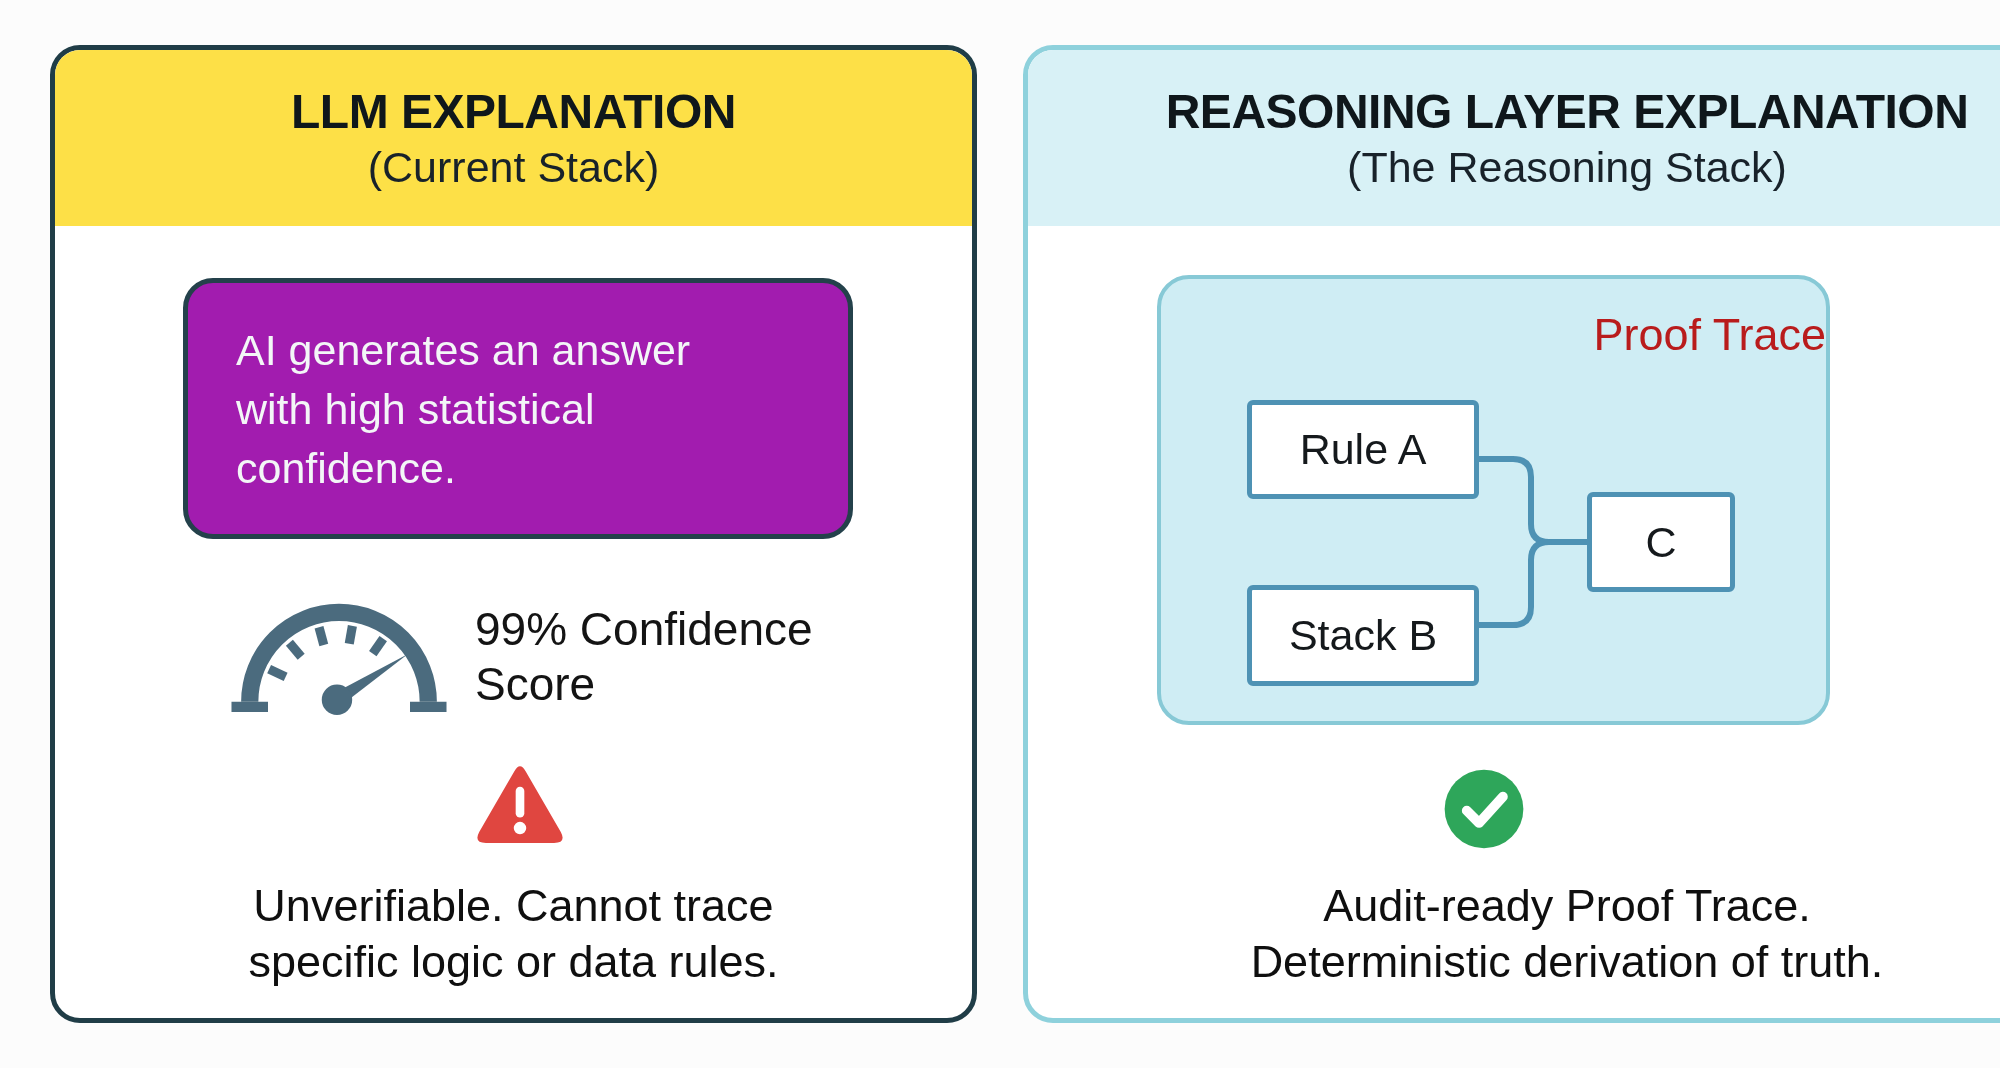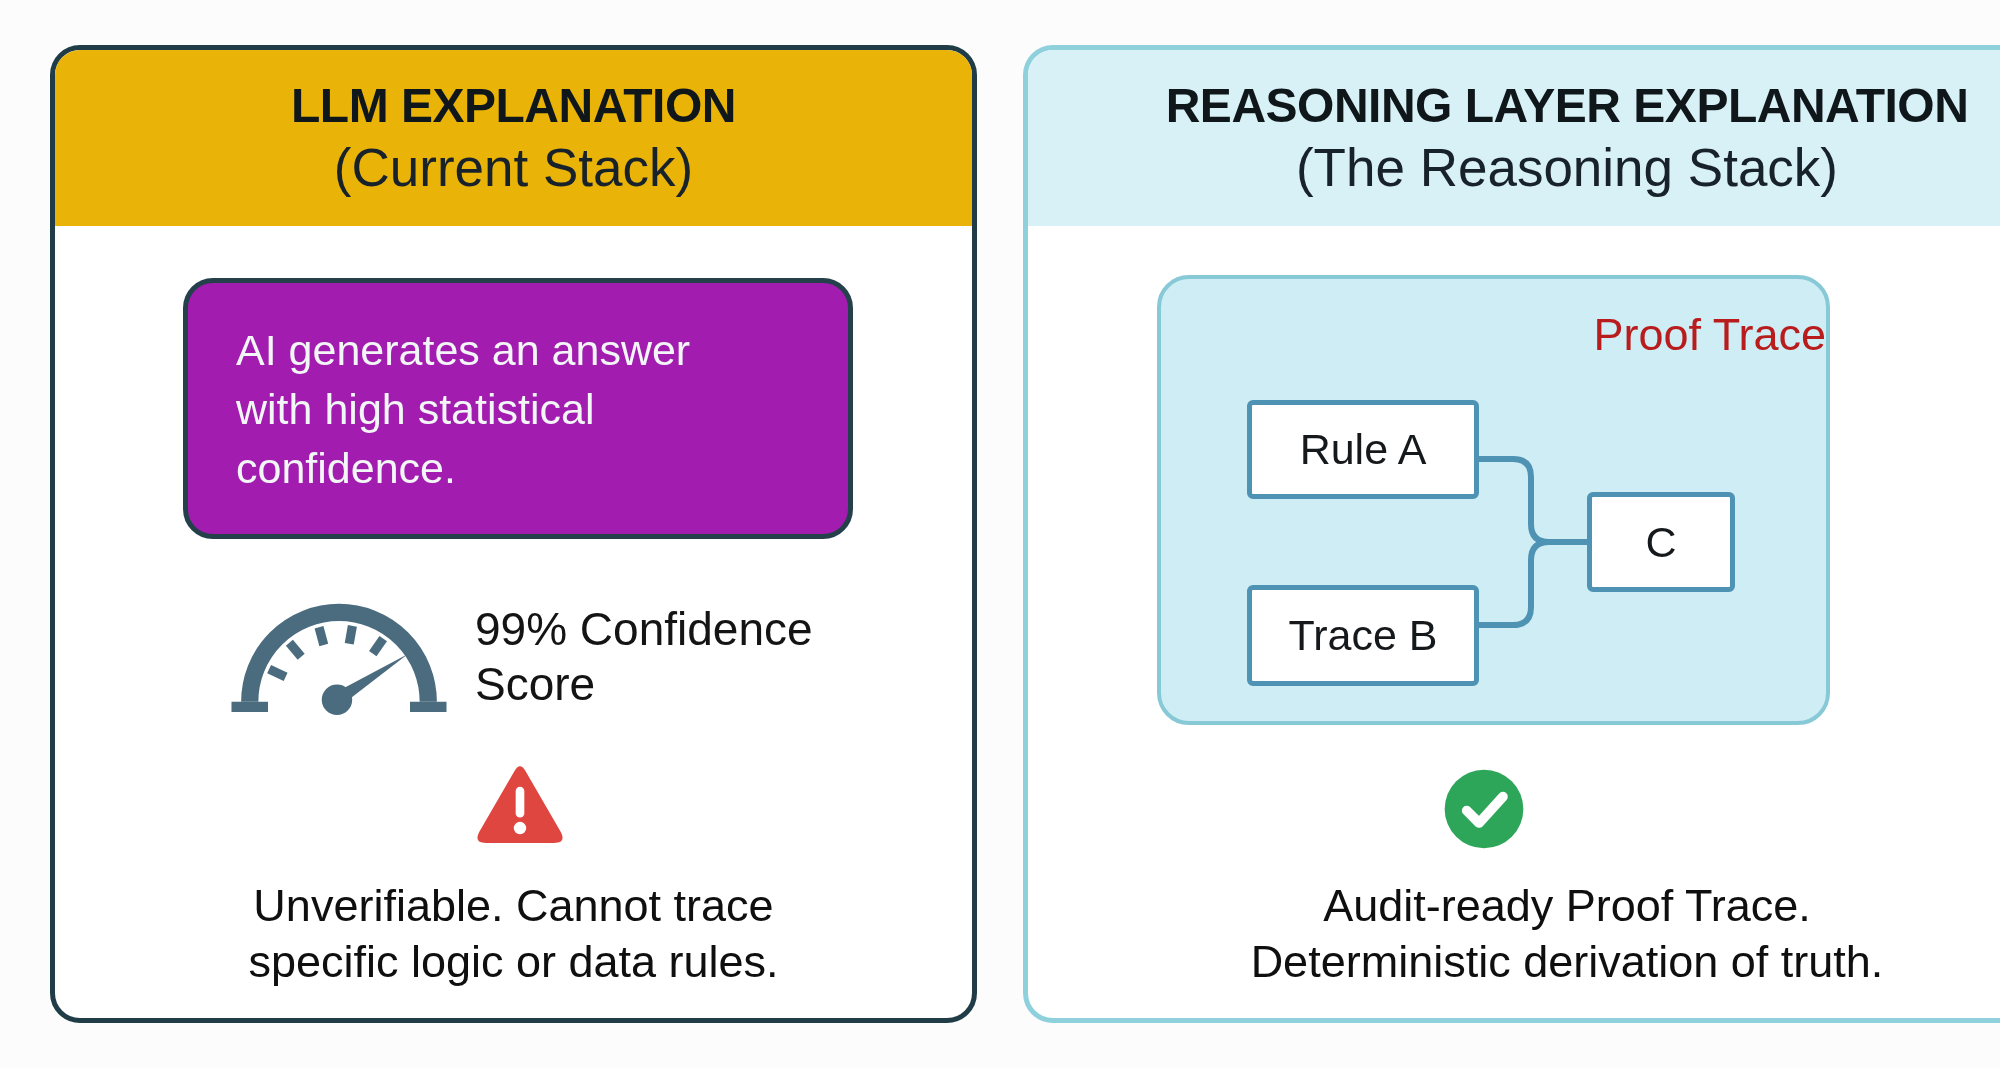--- a/index.html
+++ b/index.html
@@ -5,24 +5,24 @@
   html,body { margin:0; padding:0; background:#fcfcfc; font-family:"Liberation Sans", sans-serif; }
   .canvas { position:relative; width:2000px; height:1068px; background:#fcfcfc; overflow:hidden; }
 
   .panel { position:absolute; top:45px; height:978px; background:#ffffff; border-radius:30px;
            overflow:hidden; box-sizing:border-box; }
   .panel-left  { left:50px;   width:927px; border:5px solid #203d47; }
   .panel-right { left:1023px; width:1088px; border:5px solid #8ed1dc; }
 
   .panel-header { position:absolute; top:0; left:0; right:0; height:176px;
                   display:flex; flex-direction:column; align-items:center; justify-content:center; gap:4px; }
-  .panel-left  .panel-header { background:#eab308; }
+  .panel-left  .panel-header { background:#fde047; }
   .panel-right .panel-header { background:#d8f1f6; }
   .panel-title    { font-size:48px; font-weight:bold; color:#0f171b; letter-spacing:-0.5px; white-space:nowrap; }
-  .panel-subtitle { font-size:53px; color:#18222a; white-space:nowrap; }
+  .panel-subtitle { font-size:43px; color:#18222a; white-space:nowrap; }
 
   
   .statement-box { position:absolute; left:128px; top:228px; width:670px; height:261px; box-sizing:border-box;
                    background:#a21caf; border:5px solid #24414b; border-radius:30px; padding:38px 20px 0 48px; }
   .statement-line { font-size:43px; line-height:59px; color:#f3f6f7; }
 
   .gauge-icon { position:absolute; left:170px; top:528px; width:228px; height:142px; }
 
   .confidence-text { position:absolute; left:420px; top:552px; font-size:46px; line-height:55px; color:#141414; }
 
@@ -100,21 +100,21 @@
 
     <div class="proof-box">
       <div class="proof-title">Proof Trace</div>
 
       <svg class="proof-connectors" viewBox="0 0 665 442" fill="none">
         <path d="M 318 180 H 352 Q 370 180 370 198 V 245 Q 370 263 388 263 H 426" stroke="#4e92b4" stroke-width="6" stroke-linecap="round"></path>
         <path d="M 318 346 H 352 Q 370 346 370 328 V 281 Q 370 263 388 263" stroke="#4e92b4" stroke-width="6" stroke-linecap="round"></path>
       </svg>
 
       <div class="proof-node node-rule-a">Rule A</div>
-      <div class="proof-node node-fact-b">Trace B</div>
+      <div class="proof-node node-fact-b">Stack B</div>
       <div class="proof-node node-c">C</div>
     </div>
 
     <svg class="check-icon" viewBox="0 0 100 100">
       <circle cx="50" cy="50" r="48" fill="#2ea65a"></circle>
       <path d="M29 52 L44 67 L73 35" stroke="#ffffff" stroke-width="12" stroke-linecap="round" stroke-linejoin="round" fill="none"></path>
     </svg>
 
     <div class="caption">
       <div>Audit-ready Proof Trace.</div>

